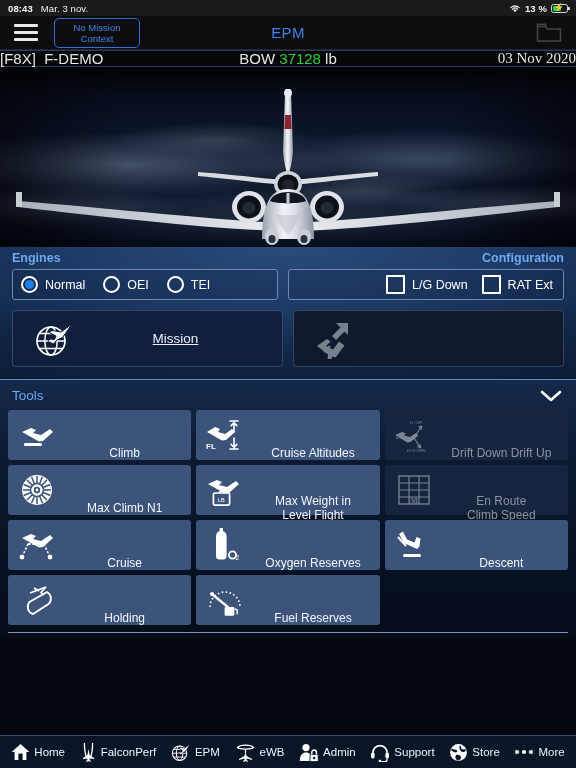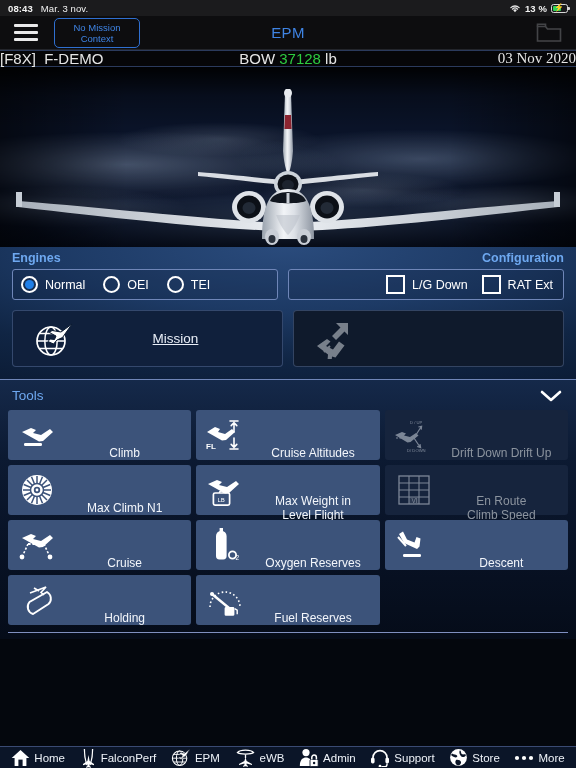--- a/index.html
+++ b/index.html
@@ -175,21 +175,21 @@
   .tile .ico { width: 42px; height: 38px; display: flex; align-items: center; justify-content: center; flex: none; }
   .tile .tlbl { flex: 1; text-align: center; color: #f3f6fb; font-size: 12px; line-height: 14px; margin-top: 36px; }
   .tile.disabled { background: #16243d; cursor: default; }
   .tile.disabled .tlbl { color: #8c949f; }
   .tile.disabled .ico { opacity: .55; }
 
   .tools-bottom-rule { height: 1px; background: #7f8fc0; margin: 7px 8px 0; }
 
   
   .tabbar {
-    position: absolute; left: 0; right: 0; bottom: 0; height: 22px;
+    position: absolute; left: 0; right: 0; bottom: 0; height: 33px;
     background: #0b1528; border-top: 1px solid #3a4a73;
     display: flex; align-items: center; justify-content: space-around; padding: 0 4px;
   }
   .tab { display: flex; align-items: center; gap: 4px; cursor: pointer; }
   .tab .tname { color: #eef2f8; font-size: 11.5px; }
 
   svg { display: block; }
 </style>
 </head>
 <body>

